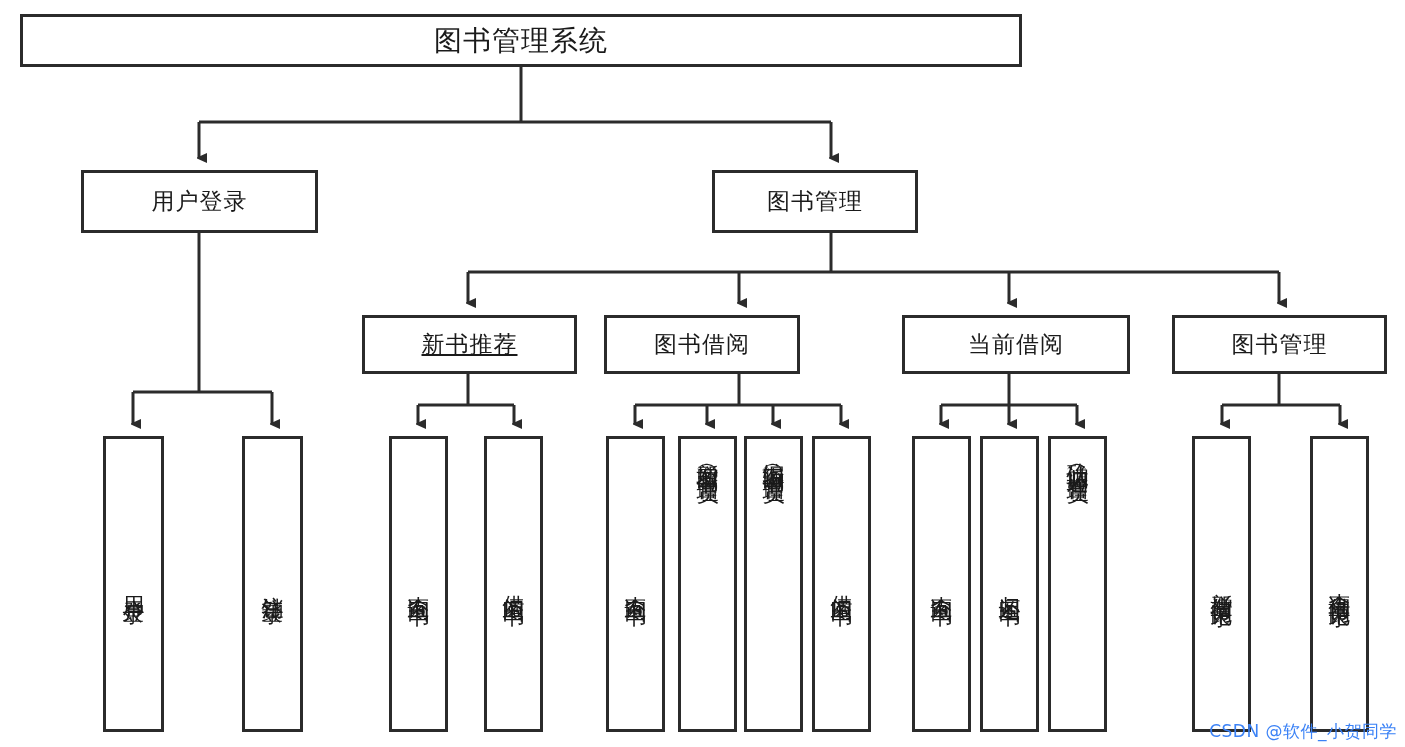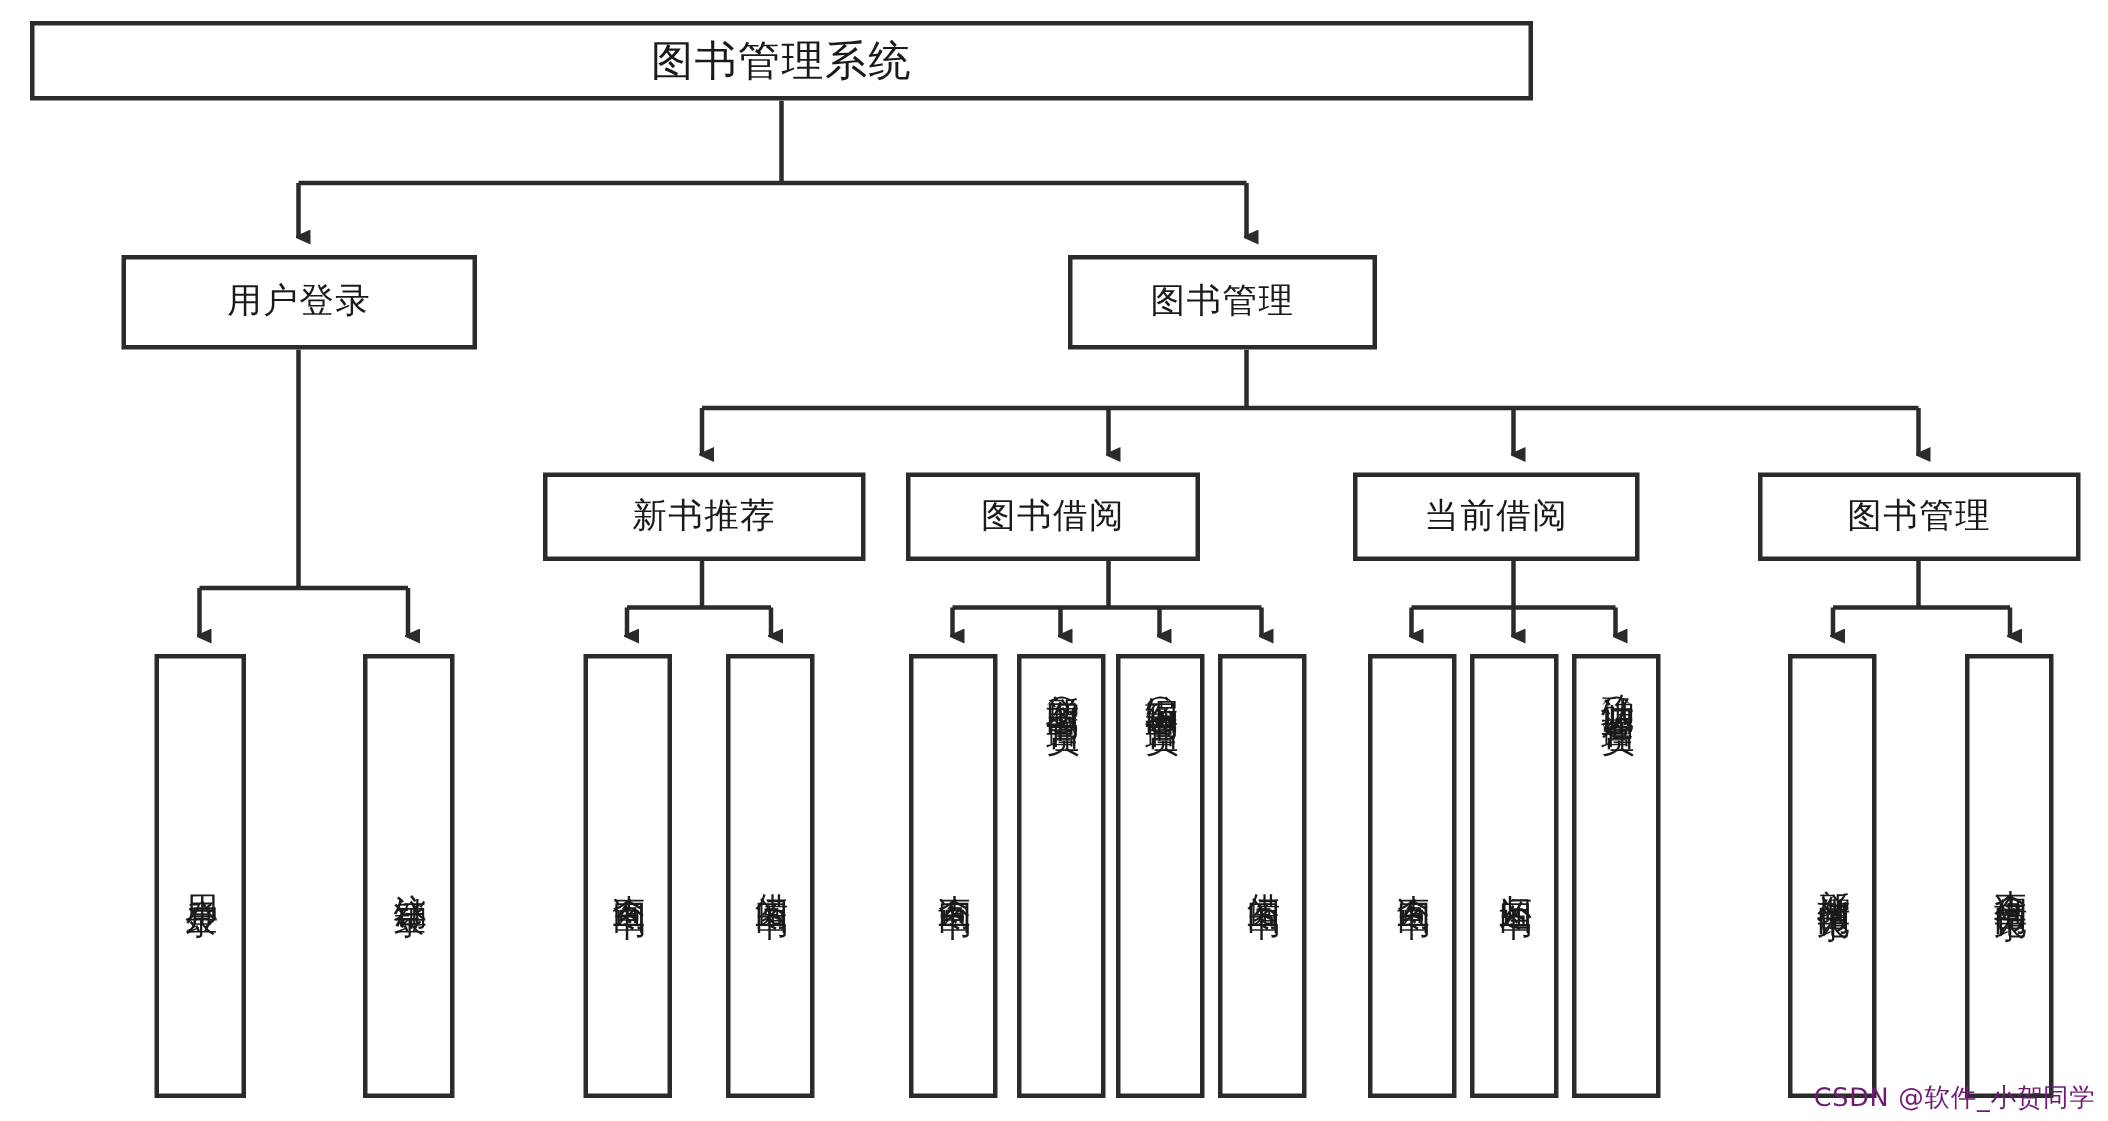--- a/index.html
+++ b/index.html
@@ -65,21 +65,21 @@
     width: 1405px;
     height: 747px;
     pointer-events: none;
   }
   
   .watermark {
     position: absolute;
     right: 8px;
     bottom: 4px;
     font-size: 17px;
-    color: #701a75;
+    color: #3b82f6;
     letter-spacing: 0.5px;
     white-space: pre;
   }
 </style>
 </head>
 <body>
 
 <div id="canvas">
 
   <svg class="edges" viewBox="0 0 1405 747" width="1405" height="747">
@@ -138,29 +138,29 @@
   </div>
 
   <div class="node horiz" style="left:81px; top:170px; width:237px; height:63px;">
     <span class="label">用户登录</span>
   </div>
 
   <div class="node horiz" style="left:712px; top:170px; width:206px; height:63px;">
     <span class="label">图书管理</span>
   </div>
 
-  <div class="node horiz" style="left:362px; top:315px; width:215px; height:59px;">
+  <div class="node horiz" style="left:362px; top:315px; width:215px; height:59px;text-decoration:underline;">
     <span class="label">新书推荐</span>
   </div>
 
   <div class="node horiz" style="left:604px; top:315px; width:196px; height:59px;">
     <span class="label">图书借阅</span>
   </div>
 
-  <div class="node horiz" style="left:902px; top:315px; width:191px; height:59px;justify-content:center;">
+  <div class="node horiz" style="left:902px; top:315px; width:228px; height:59px;justify-content:center;">
     <span class="label">当前借阅</span>
   </div>
 
   <div class="node horiz" style="left:1172px; top:315px; width:215px; height:59px;">
     <span class="label">图书管理</span>
   </div>
 
   <div class="node vert mid" style="left:103px; top:436px; width:61px; height:296px;">
     <span class="label">用户登录</span>
   </div>

